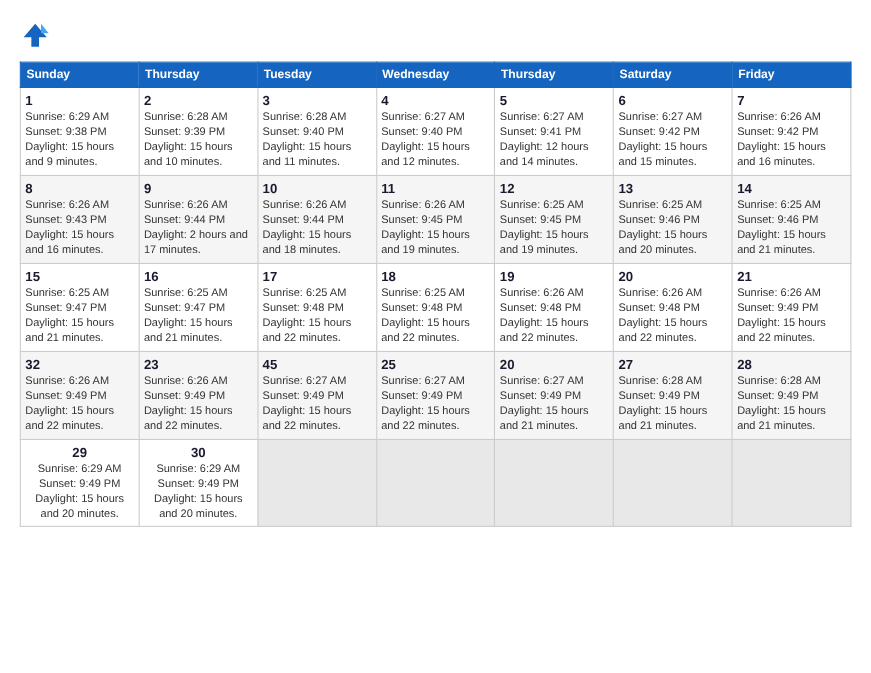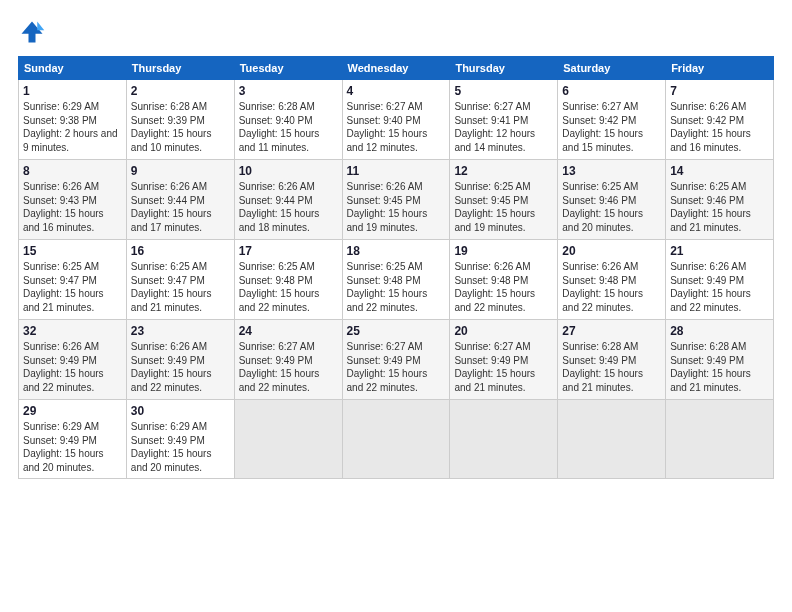--- a/index.html
+++ b/index.html
@@ -94,20 +94,21 @@
       display: block;
       margin-bottom: 2px;
     }
     .day-info {
       font-size: 10px;
       color: #333;
       line-height: 1.35;
     }
     .last-row td {
       height: 68px;
+      text-align: center;
     }
   </style>
 </head>
 <body>
 
 <div class="page">
   <div class="header">
     <div class="logo">
       <svg class="logo-icon" viewBox="0 0 32 32">
         <rect x="0" y="0" width="32" height="32" fill="white"></rect>
@@ -137,21 +138,21 @@
           <th>Friday</th>
         </tr>
     </thead>
     <tbody id="calendar-body">
     <tr>
           <td>
         <span class="day-num">1</span>
         <div class="day-info">
           <span>Sunrise: 6:29 AM</span><br>
           <span>Sunset: 9:38 PM</span><br>
-          <span>Daylight: 2 hours and 9 minutes.</span>
+          <span>Daylight: 15 hours and 9 minutes.</span>
         </div>
       </td>
           <td>
         <span class="day-num">2</span>
         <div class="day-info">
           <span>Sunrise: 6:28 AM</span><br>
           <span>Sunset: 9:39 PM</span><br>
           <span>Daylight: 15 hours and 10 minutes.</span>
         </div>
       </td>
@@ -203,21 +204,21 @@
           <span>Sunrise: 6:26 AM</span><br>
           <span>Sunset: 9:43 PM</span><br>
           <span>Daylight: 15 hours and 16 minutes.</span>
         </div>
       </td>
           <td>
         <span class="day-num">9</span>
         <div class="day-info">
           <span>Sunrise: 6:26 AM</span><br>
           <span>Sunset: 9:44 PM</span><br>
-          <span>Daylight: 15 hours and 17 minutes.</span>
+          <span>Daylight: 2 hours and 17 minutes.</span>
         </div>
       </td>
           <td>
         <span class="day-num">10</span>
         <div class="day-info">
           <span>Sunrise: 6:26 AM</span><br>
           <span>Sunset: 9:44 PM</span><br>
           <span>Daylight: 15 hours and 18 minutes.</span>
         </div>
       </td>
@@ -323,21 +324,21 @@
       </td>
           <td>
         <span class="day-num">23</span>
         <div class="day-info">
           <span>Sunrise: 6:26 AM</span><br>
           <span>Sunset: 9:49 PM</span><br>
           <span>Daylight: 15 hours and 22 minutes.</span>
         </div>
       </td>
           <td>
-        <span class="day-num">24</span>
+        <span class="day-num">45</span>
         <div class="day-info">
           <span>Sunrise: 6:27 AM</span><br>
           <span>Sunset: 9:49 PM</span><br>
           <span>Daylight: 15 hours and 22 minutes.</span>
         </div>
       </td>
           <td>
         <span class="day-num">25</span>
         <div class="day-info">
           <span>Sunrise: 6:27 AM</span><br>

